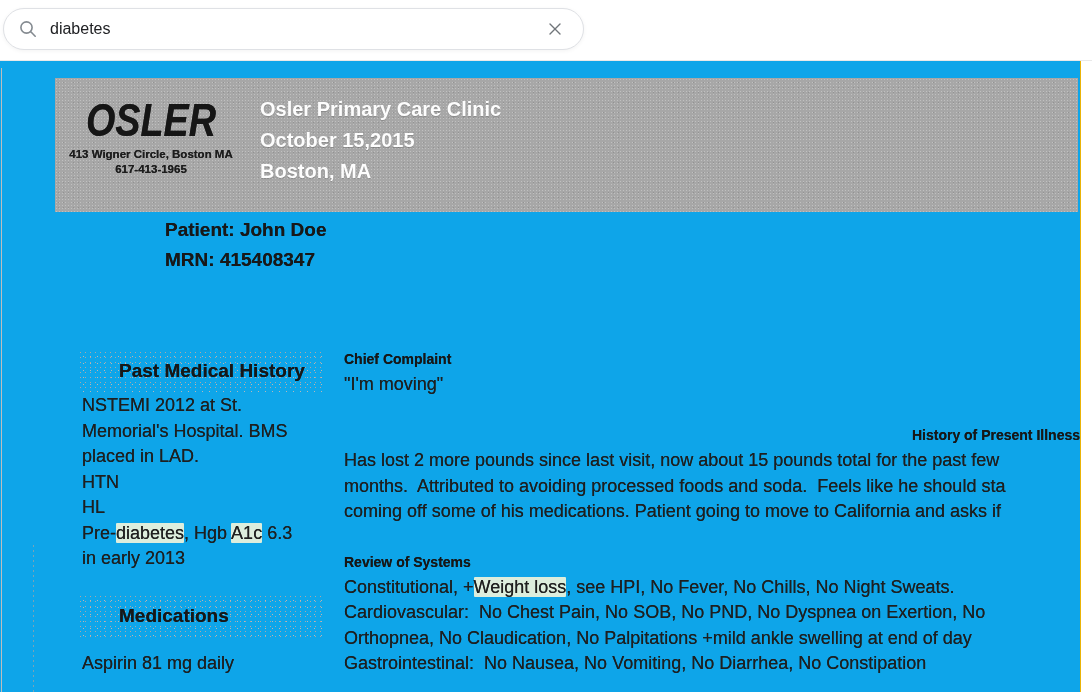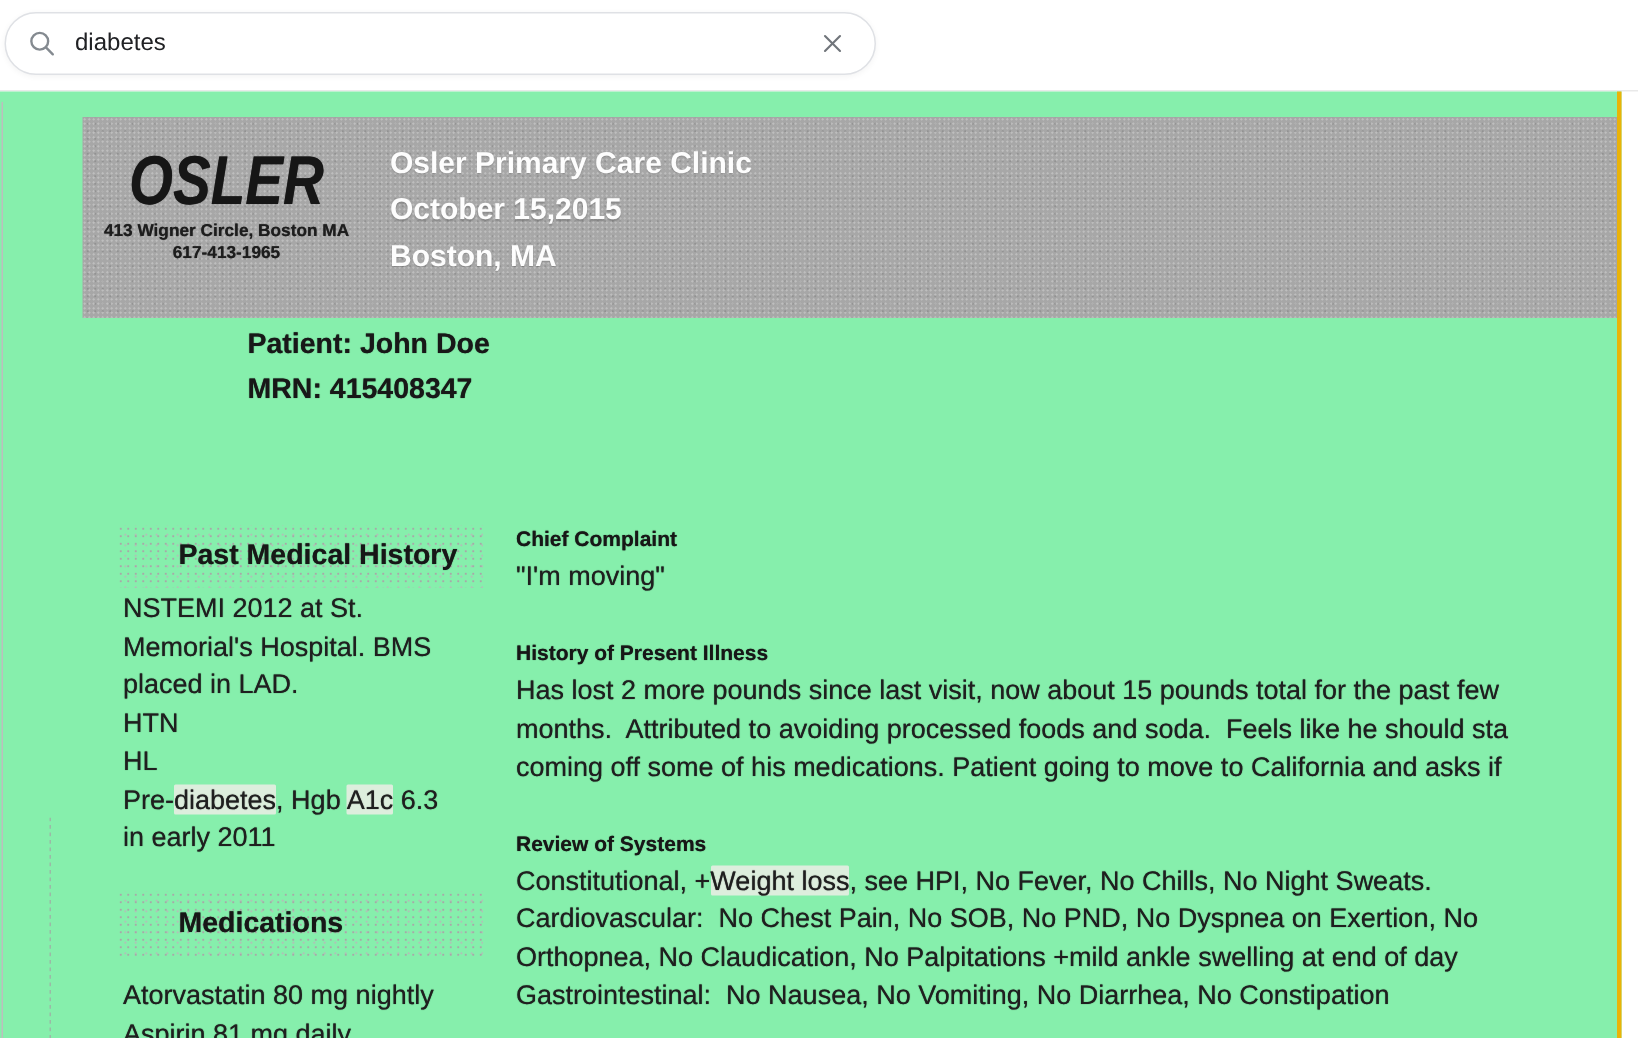--- a/index.html
+++ b/index.html
@@ -43,22 +43,22 @@
   
   .top-divider {
     position:absolute; left:0; top:60px;
     width:1092px; height:1px; background:#e9e9e9;
   }
 
   
   .doc {
     position:absolute; left:0; top:61px;
     width:1081px; height:631px;
-    background:#86efac;
-    border-right:3px solid #eab308;
+    background:#0ea5e9;
+    border-right:1px solid #eab308;
     overflow:hidden;
   }
   .doc-left-edge {
     position:absolute; left:1px; top:7px;
     width:1px; height:624px; background:#bdbdbd;
   }
   .doc-artifact-dots {
     position:absolute; left:33px; top:484px;
     width:1px; height:147px;
     background-image:linear-gradient(to bottom, #a3a3a3 45%, transparent 45%);
@@ -141,21 +141,21 @@
   .sec-header { font-size:19px; font-weight:bold; color:#171717;margin-left:36px; }
 
   .pmh-lines  { margin-top:1px;  line-height:25.5px; }
   .meds-block { margin-top:22px; height:44px; }
   .meds-lines { margin-top:12px; line-height:26px; }
 
   .doc-line { white-space:pre; }
 
   .rc-header { font-size:14px; font-weight:bold; line-height:25px; color:#171717; }
   .cc-text   { line-height:25px; }
-  .hpi-header { margin-top:26px; }
+  .hpi-header { margin-top:26px;text-align:right; }
   .ros-header { margin-top:25px; }
 
   .hl { background:#ddeedd; border-radius:1px; }
 </style>
 </head>
 <body>
 
 <div class="search-bar">
   <svg class="mag" width="18" height="18" viewBox="0 0 18 18">
     <circle cx="7.5" cy="7.5" r="5.6" fill="none" stroke="#848a90" stroke-width="1.6"></circle>
@@ -194,28 +194,27 @@
     <div class="sec-header-block stipple">
       <span class="sec-header">Past Medical History</span>
     </div>
     <div class="pmh-lines">
         <div class="doc-line"><span>NSTEMI 2012 at St.</span></div>
         <div class="doc-line"><span>Memorial's Hospital. BMS</span></div>
         <div class="doc-line"><span>placed in LAD.</span></div>
         <div class="doc-line"><span>HTN</span></div>
         <div class="doc-line"><span>HL</span></div>
         <div class="doc-line"><span>Pre-</span><span class="hl">diabetes</span><span>, Hgb </span><span class="hl">A1c</span><span> 6.3</span></div>
-        <div class="doc-line"><span>in early 2011</span></div>
+        <div class="doc-line"><span>in early 2013</span></div>
       </div>
 
     <div class="sec-header-block stipple meds-block">
       <span class="sec-header">Medications</span>
     </div>
     <div class="meds-lines">
-        <div class="doc-line"><span>Atorvastatin 80 mg nightly</span></div>
         <div class="doc-line"><span>Aspirin 81 mg daily</span></div>
       </div>
   </div>
 
   <div class="right-col scan">
     <div class="rc-header">Chief Complaint</div>
     <div class="cc-text">"I'm moving"</div>
 
     <div class="rc-header hpi-header">History of Present Illness</div>
     <div>

